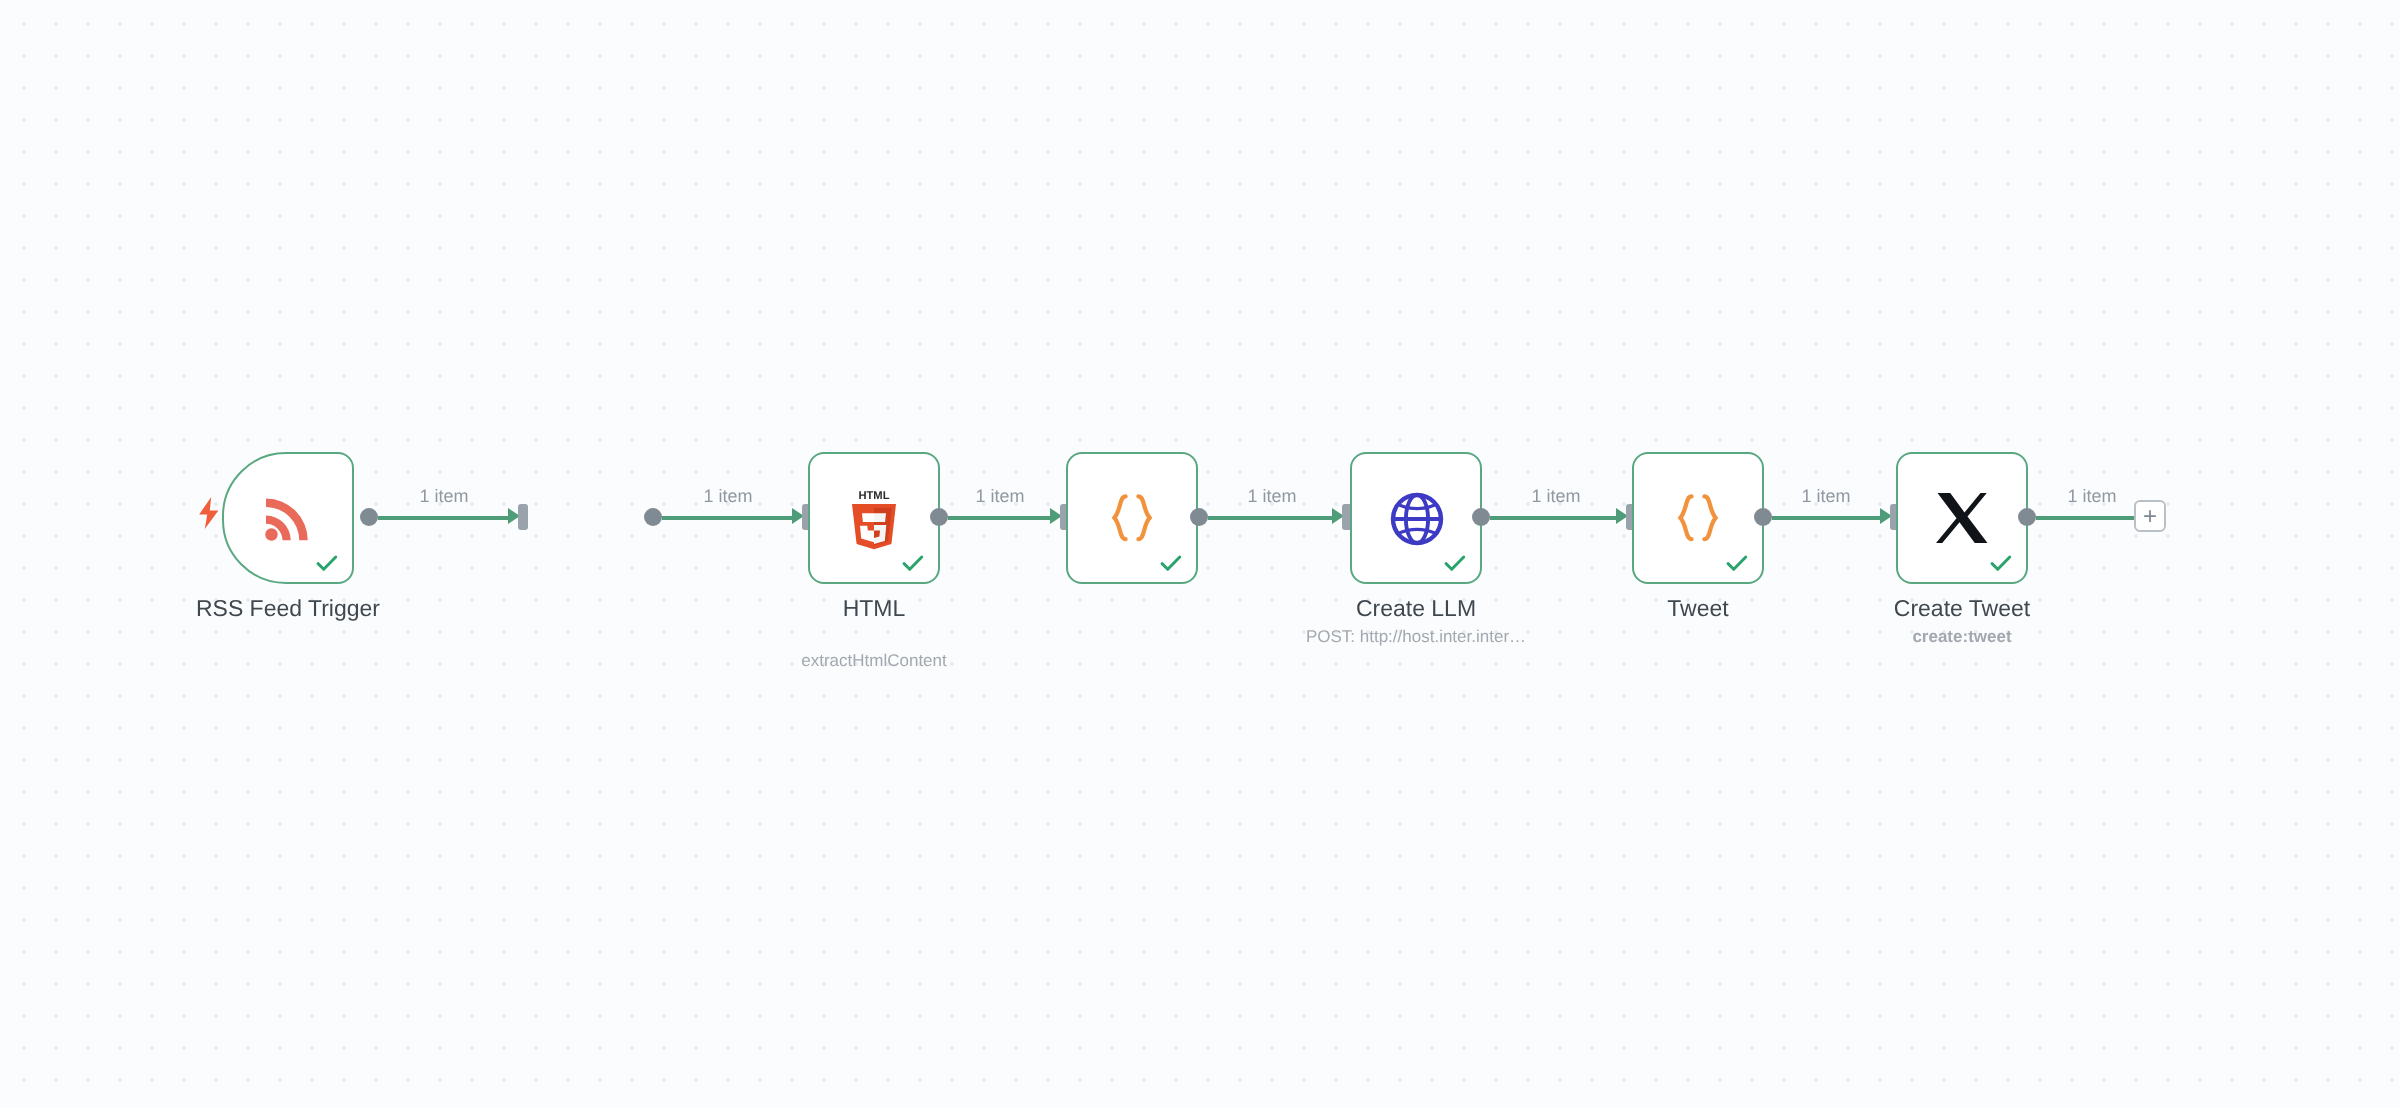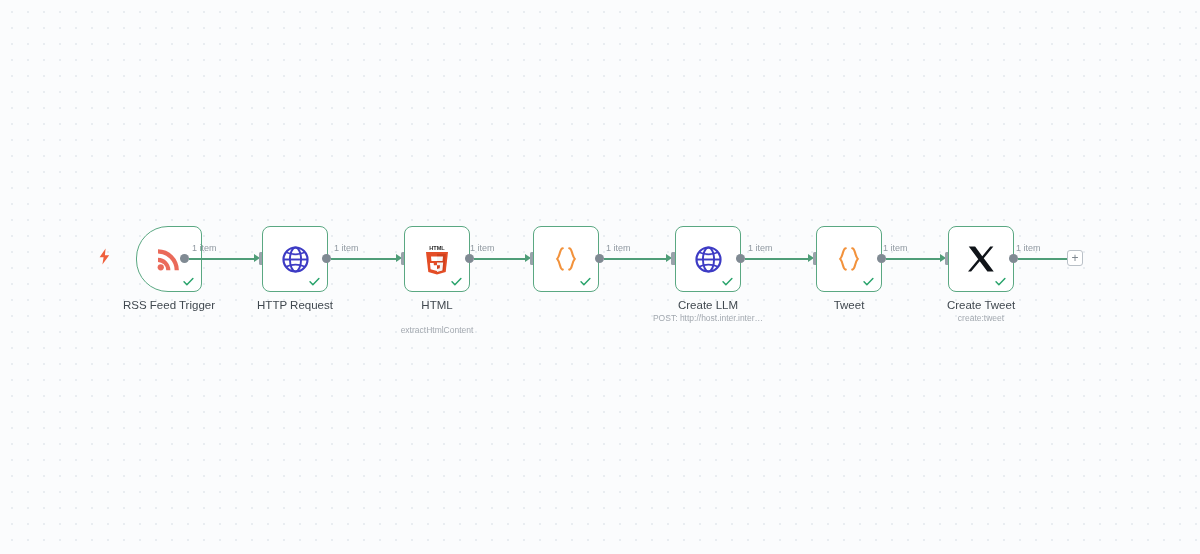--- a/index.html
+++ b/index.html
@@ -144,20 +144,21 @@
     border-left: 6px solid #4f9d78;
   }
 
   .conn-label {
     position: absolute;
     font-size: 9px;
     line-height: 11px;
     color: #9099a1;
     font-family: "Liberation Sans", sans-serif;
     white-space: nowrap;
+    text-align: center;
   }
 
   
   .trigger-bolt {
     position: absolute;
     width: 14px;
     height: 18px;
     display: flex;
     align-items: center;
     justify-content: center;
@@ -186,21 +187,21 @@
 
 <div id="canvas">
   <div id="workflow">
 
     <div class="trigger-bolt" style="left:97px; top:247px;">
       <svg width="13" height="17" viewBox="0 0 13 17" aria-hidden="true">
         <path d="M7.6 0.5 L1.6 9.2 H5.6 L4.4 16.5 L11.2 7.3 H6.9 Z" fill="#ef5f3c"></path>
       </svg>
     </div>
 
-    <div class="node trigger" style="left:136px; top:226px;">
+    <div class="node trigger" style="left:111px; top:226px;">
       <div class="node-card">
         <div class="node-icon">
           <svg width="30" height="30" viewBox="0 0 24 24" aria-hidden="true">
             <circle cx="5.4" cy="18.6" r="2.5" fill="#ea6a5a"></circle>
             <path d="M3.2 11.0 a10.0 10.0 0 0 1 9.9 9.9 h-3.3 a6.7 6.7 0 0 0 -6.6 -6.6 z" fill="#ea6a5a"></path>
             <path d="M3.2 4.2 a16.8 16.8 0 0 1 16.7 16.7 h-3.4 a13.4 13.4 0 0 0 -13.3 -13.3 z" fill="#ea6a5a"></path>
           </svg>
         </div>
         <div class="node-check">
           <svg width="13" height="13" viewBox="0 0 16 16" aria-hidden="true">
@@ -210,136 +211,117 @@
       </div>
       <div class="node-label narrow">RSS Feed Trigger</div>
     </div>
     <div class="out-dot" style="left:180px; top:254px;"></div>
 
     <div class="conn-line" style="left:189px; top:258px; width:67px;"></div>
     <div class="conn-arrow" style="left:254px; top:254.3px;"></div>
     <div class="conn-label" style="left:192px; top:243px; width:60px;">1 item</div>
 
     <div class="in-port" style="left:259px; top:252px;"></div>
-    <div class="node" style="left:262px; top:226px;">
+    <div class="out-dot" style="left:322px; top:254px;"></div>
+
+    <div class="conn-line" style="left:331px; top:258px; width:67px;"></div>
+    <div class="conn-arrow" style="left:396px; top:254.3px;"></div>
+    <div class="conn-label" style="left:334px; top:243px; width:60px;">1 item</div>
+
+    <div class="in-port" style="left:401px; top:252px;"></div>
+    <div class="node" style="left:404px; top:226px;">
+      <div class="node-card">
+        <div class="node-icon">
+          <svg width="30" height="32" viewBox="0 0 28 32" aria-hidden="true">
+            <text x="14" y="6.6" font-size="5.6" font-family="Liberation Sans, sans-serif" font-weight="bold" fill="#2b2b2b" text-anchor="middle">HTML</text>
+            <path d="M3.0 9.0 L5.3 29.0 L14.0 31.6 L22.7 29.0 L25.0 9.0 Z" fill="#e44d26"></path>
+            <path d="M14.0 10.9 V29.7 L21.0 27.6 L22.9 10.9 Z" fill="#d0401c"></path>
+            <path d="M14.0 13.6 H8.0 l0.45 4.4 H14.0 V22.2 h-3.1 l-0.25 -2.3 H7.0 l0.6 6.4 l6.4 1.8 V13.6 Z" fill="#ffffff"></path>
+            <path d="M14.0 13.6 h6.0 l-0.45 4.4 H14.0 Z M14.0 22.2 h3.0 l-0.3 3.1 l-2.7 0.75 v3.0 l5.4 -1.5 l0.75 -8.0 H14.0 Z" fill="#f5f5f5"></path>
+          </svg>
+        </div>
+        <div class="node-check">
+          <svg width="13" height="13" viewBox="0 0 16 16" aria-hidden="true">
+            <path d="M2.5 8.4 L6.0 11.9 L13.4 4.3" stroke="#28a36b" stroke-width="1.8" fill="none" stroke-linecap="round" stroke-linejoin="round"></path>
+          </svg>
+        </div>
+      </div>
+      <div class="node-label narrow">HTML</div>
+      <div class="node-subtitle" style="top:99px;">extractHtmlContent</div>
+    </div>
+    <div class="out-dot" style="left:465px; top:254px;"></div>
+
+    <div class="conn-line" style="left:474px; top:258px; width:53px;"></div>
+    <div class="conn-arrow" style="left:525px; top:254.3px;"></div>
+    <div class="conn-label" style="left:470px; top:243px; width:60px;">1 item</div>
+
+    <div class="in-port" style="left:530px; top:252px;"></div>
+    <div class="node" style="left:533px; top:226px;">
+      <div class="node-card">
+        <div class="node-icon">
+          <svg width="30" height="30" viewBox="0 0 30 30" aria-hidden="true">
+            <path d="M11.8 4.2 C8.6 4.2 9.6 11.0 6.2 14.9 C9.6 18.8 8.6 25.6 11.8 25.6" stroke="#f2923c" stroke-width="2.1" fill="none" stroke-linecap="round"></path>
+            <path d="M18.2 4.2 C21.4 4.2 20.4 11.0 23.8 14.9 C20.4 18.8 21.4 25.6 18.2 25.6" stroke="#f2923c" stroke-width="2.1" fill="none" stroke-linecap="round"></path>
+          </svg>
+        </div>
+        <div class="node-check">
+          <svg width="13" height="13" viewBox="0 0 16 16" aria-hidden="true">
+            <path d="M2.5 8.4 L6.0 11.9 L13.4 4.3" stroke="#28a36b" stroke-width="1.8" fill="none" stroke-linecap="round" stroke-linejoin="round"></path>
+          </svg>
+        </div>
+      </div>
+    </div>
+    <div class="out-dot" style="left:595px; top:254px;"></div>
+
+    <div class="conn-line" style="left:604px; top:258px; width:64px;"></div>
+    <div class="conn-arrow" style="left:666px; top:254.3px;"></div>
+    <div class="conn-label" style="left:606px; top:243px; width:60px;">1 item</div>
+
+    <div class="in-port" style="left:671px; top:252px;"></div>
+    <div class="node" style="left:675px; top:226px;">
       <div class="node-card">
         <div class="node-icon">
           <svg width="31" height="31" viewBox="0 0 24 24" aria-hidden="true">
             <circle cx="12" cy="12" r="9.3" stroke="#3d3bc4" stroke-width="1.7" fill="none"></circle>
             <ellipse cx="12" cy="12" rx="4.3" ry="9.3" stroke="#3d3bc4" stroke-width="1.5" fill="none"></ellipse>
             <line x1="2.7" y1="12" x2="21.3" y2="12" stroke="#3d3bc4" stroke-width="1.5"></line>
             <path d="M4.6 6.4 Q12 9.6 19.4 6.4" stroke="#3d3bc4" stroke-width="1.3" fill="none"></path>
             <path d="M4.6 17.6 Q12 14.4 19.4 17.6" stroke="#3d3bc4" stroke-width="1.3" fill="none"></path>
           </svg>
         </div>
         <div class="node-check">
           <svg width="13" height="13" viewBox="0 0 16 16" aria-hidden="true">
             <path d="M2.5 8.4 L6.0 11.9 L13.4 4.3" stroke="#28a36b" stroke-width="1.8" fill="none" stroke-linecap="round" stroke-linejoin="round"></path>
           </svg>
         </div>
       </div>
-      <div class="node-label narrow">HTTP Request</div>
-    </div>
-    <div class="out-dot" style="left:322px; top:254px;"></div>
-
-    <div class="conn-line" style="left:331px; top:258px; width:67px;"></div>
-    <div class="conn-arrow" style="left:396px; top:254.3px;"></div>
-    <div class="conn-label" style="left:334px; top:243px; width:60px;">1 item</div>
-
-    <div class="in-port" style="left:401px; top:252px;"></div>
-    <div class="node" style="left:404px; top:226px;">
-      <div class="node-card">
-        <div class="node-icon">
-          <svg width="30" height="32" viewBox="0 0 28 32" aria-hidden="true">
-            <text x="14" y="6.6" font-size="5.6" font-family="Liberation Sans, sans-serif" font-weight="bold" fill="#2b2b2b" text-anchor="middle">HTML</text>
-            <path d="M3.0 9.0 L5.3 29.0 L14.0 31.6 L22.7 29.0 L25.0 9.0 Z" fill="#e44d26"></path>
-            <path d="M14.0 10.9 V29.7 L21.0 27.6 L22.9 10.9 Z" fill="#d0401c"></path>
-            <path d="M14.0 13.6 H8.0 l0.45 4.4 H14.0 V22.2 h-3.1 l-0.25 -2.3 H7.0 l0.6 6.4 l6.4 1.8 V13.6 Z" fill="#ffffff"></path>
-            <path d="M14.0 13.6 h6.0 l-0.45 4.4 H14.0 Z M14.0 22.2 h3.0 l-0.3 3.1 l-2.7 0.75 v3.0 l5.4 -1.5 l0.75 -8.0 H14.0 Z" fill="#f5f5f5"></path>
-          </svg>
-        </div>
-        <div class="node-check">
-          <svg width="13" height="13" viewBox="0 0 16 16" aria-hidden="true">
-            <path d="M2.5 8.4 L6.0 11.9 L13.4 4.3" stroke="#28a36b" stroke-width="1.8" fill="none" stroke-linecap="round" stroke-linejoin="round"></path>
-          </svg>
-        </div>
-      </div>
-      <div class="node-label narrow">HTML</div>
-      <div class="node-subtitle" style="top:99px;">extractHtmlContent</div>
-    </div>
-    <div class="out-dot" style="left:465px; top:254px;"></div>
-
-    <div class="conn-line" style="left:474px; top:258px; width:53px;"></div>
-    <div class="conn-arrow" style="left:525px; top:254.3px;"></div>
-    <div class="conn-label" style="left:470px; top:243px; width:60px;">1 item</div>
-
-    <div class="in-port" style="left:530px; top:252px;"></div>
-    <div class="node" style="left:533px; top:226px;">
+      <div class="node-label narrow">Create LLM</div>
+      <div class="node-subtitle" style="top:87px; width:200px;">POST: http://host.inter.inter…</div>
+    </div>
+    <div class="out-dot" style="left:736px; top:254px;"></div>
+
+    <div class="conn-line" style="left:745px; top:258px; width:65px;"></div>
+    <div class="conn-arrow" style="left:808px; top:254.3px;"></div>
+    <div class="conn-label" style="left:748px; top:243px; width:60px;">1 item</div>
+
+    <div class="in-port" style="left:813px; top:252px;"></div>
+    <div class="node" style="left:816px; top:226px;">
       <div class="node-card">
         <div class="node-icon">
           <svg width="30" height="30" viewBox="0 0 30 30" aria-hidden="true">
             <path d="M11.8 4.2 C8.6 4.2 9.6 11.0 6.2 14.9 C9.6 18.8 8.6 25.6 11.8 25.6" stroke="#f2923c" stroke-width="2.1" fill="none" stroke-linecap="round"></path>
             <path d="M18.2 4.2 C21.4 4.2 20.4 11.0 23.8 14.9 C20.4 18.8 21.4 25.6 18.2 25.6" stroke="#f2923c" stroke-width="2.1" fill="none" stroke-linecap="round"></path>
           </svg>
         </div>
         <div class="node-check">
           <svg width="13" height="13" viewBox="0 0 16 16" aria-hidden="true">
             <path d="M2.5 8.4 L6.0 11.9 L13.4 4.3" stroke="#28a36b" stroke-width="1.8" fill="none" stroke-linecap="round" stroke-linejoin="round"></path>
           </svg>
         </div>
       </div>
-    </div>
-    <div class="out-dot" style="left:595px; top:254px;"></div>
-
-    <div class="conn-line" style="left:604px; top:258px; width:64px;"></div>
-    <div class="conn-arrow" style="left:666px; top:254.3px;"></div>
-    <div class="conn-label" style="left:606px; top:243px; width:60px;">1 item</div>
-
-    <div class="in-port" style="left:671px; top:252px;"></div>
-    <div class="node" style="left:675px; top:226px;">
-      <div class="node-card">
-        <div class="node-icon">
-          <svg width="31" height="31" viewBox="0 0 24 24" aria-hidden="true">
-            <circle cx="12" cy="12" r="9.3" stroke="#3d3bc4" stroke-width="1.7" fill="none"></circle>
-            <ellipse cx="12" cy="12" rx="4.3" ry="9.3" stroke="#3d3bc4" stroke-width="1.5" fill="none"></ellipse>
-            <line x1="2.7" y1="12" x2="21.3" y2="12" stroke="#3d3bc4" stroke-width="1.5"></line>
-            <path d="M4.6 6.4 Q12 9.6 19.4 6.4" stroke="#3d3bc4" stroke-width="1.3" fill="none"></path>
-            <path d="M4.6 17.6 Q12 14.4 19.4 17.6" stroke="#3d3bc4" stroke-width="1.3" fill="none"></path>
-          </svg>
-        </div>
-        <div class="node-check">
-          <svg width="13" height="13" viewBox="0 0 16 16" aria-hidden="true">
-            <path d="M2.5 8.4 L6.0 11.9 L13.4 4.3" stroke="#28a36b" stroke-width="1.8" fill="none" stroke-linecap="round" stroke-linejoin="round"></path>
-          </svg>
-        </div>
-      </div>
-      <div class="node-label narrow">Create LLM</div>
-      <div class="node-subtitle" style="top:87px; width:200px;">POST: http://host.inter.inter…</div>
-    </div>
-    <div class="out-dot" style="left:736px; top:254px;"></div>
-
-    <div class="conn-line" style="left:745px; top:258px; width:65px;"></div>
-    <div class="conn-arrow" style="left:808px; top:254.3px;"></div>
-    <div class="conn-label" style="left:748px; top:243px; width:60px;">1 item</div>
-
-    <div class="in-port" style="left:813px; top:252px;"></div>
-    <div class="node" style="left:816px; top:226px;">
-      <div class="node-card">
-        <div class="node-icon">
-          <svg width="30" height="30" viewBox="0 0 30 30" aria-hidden="true">
-            <path d="M11.8 4.2 C8.6 4.2 9.6 11.0 6.2 14.9 C9.6 18.8 8.6 25.6 11.8 25.6" stroke="#f2923c" stroke-width="2.1" fill="none" stroke-linecap="round"></path>
-            <path d="M18.2 4.2 C21.4 4.2 20.4 11.0 23.8 14.9 C20.4 18.8 21.4 25.6 18.2 25.6" stroke="#f2923c" stroke-width="2.1" fill="none" stroke-linecap="round"></path>
-          </svg>
-        </div>
-        <div class="node-check">
-          <svg width="13" height="13" viewBox="0 0 16 16" aria-hidden="true">
-            <path d="M2.5 8.4 L6.0 11.9 L13.4 4.3" stroke="#28a36b" stroke-width="1.8" fill="none" stroke-linecap="round" stroke-linejoin="round"></path>
-          </svg>
-        </div>
-      </div>
       <div class="node-label narrow">Tweet</div>
     </div>
     <div class="out-dot" style="left:877px; top:254px;"></div>
 
     <div class="conn-line" style="left:886px; top:258px; width:56px;"></div>
     <div class="conn-arrow" style="left:940px; top:254.3px;"></div>
     <div class="conn-label" style="left:883px; top:243px; width:60px;">1 item</div>
 
     <div class="in-port" style="left:945px; top:252px;"></div>
     <div class="node" style="left:948px; top:226px;">
@@ -349,21 +331,21 @@
             <path d="M2.2 2.0 H7.3 L13.0 9.8 L19.4 2.0 H21.9 L14.2 11.4 L22.2 22.0 H17.1 L11.0 13.7 L4.1 22.0 H1.6 L9.8 12.1 Z" fill="#101419"></path>
           </svg>
         </div>
         <div class="node-check">
           <svg width="13" height="13" viewBox="0 0 16 16" aria-hidden="true">
             <path d="M2.5 8.4 L6.0 11.9 L13.4 4.3" stroke="#28a36b" stroke-width="1.8" fill="none" stroke-linecap="round" stroke-linejoin="round"></path>
           </svg>
         </div>
       </div>
       <div class="node-label narrow">Create Tweet</div>
-      <div class="node-subtitle" style="top:87px;">create:tweet</div>
+      <div class="node-subtitle" style="top:87px;font-weight:bold;">create:tweet</div>
     </div>
     <div class="out-dot" style="left:1009px; top:254px;"></div>
 
     <div class="conn-line" style="left:1018px; top:258px; width:49px;"></div>
     <div class="conn-label" style="left:1016px; top:243px; width:60px;">1 item</div>
 
     <div class="add-button" style="left:1067px; top:250px;">
       <span>+</span>
     </div>
 

